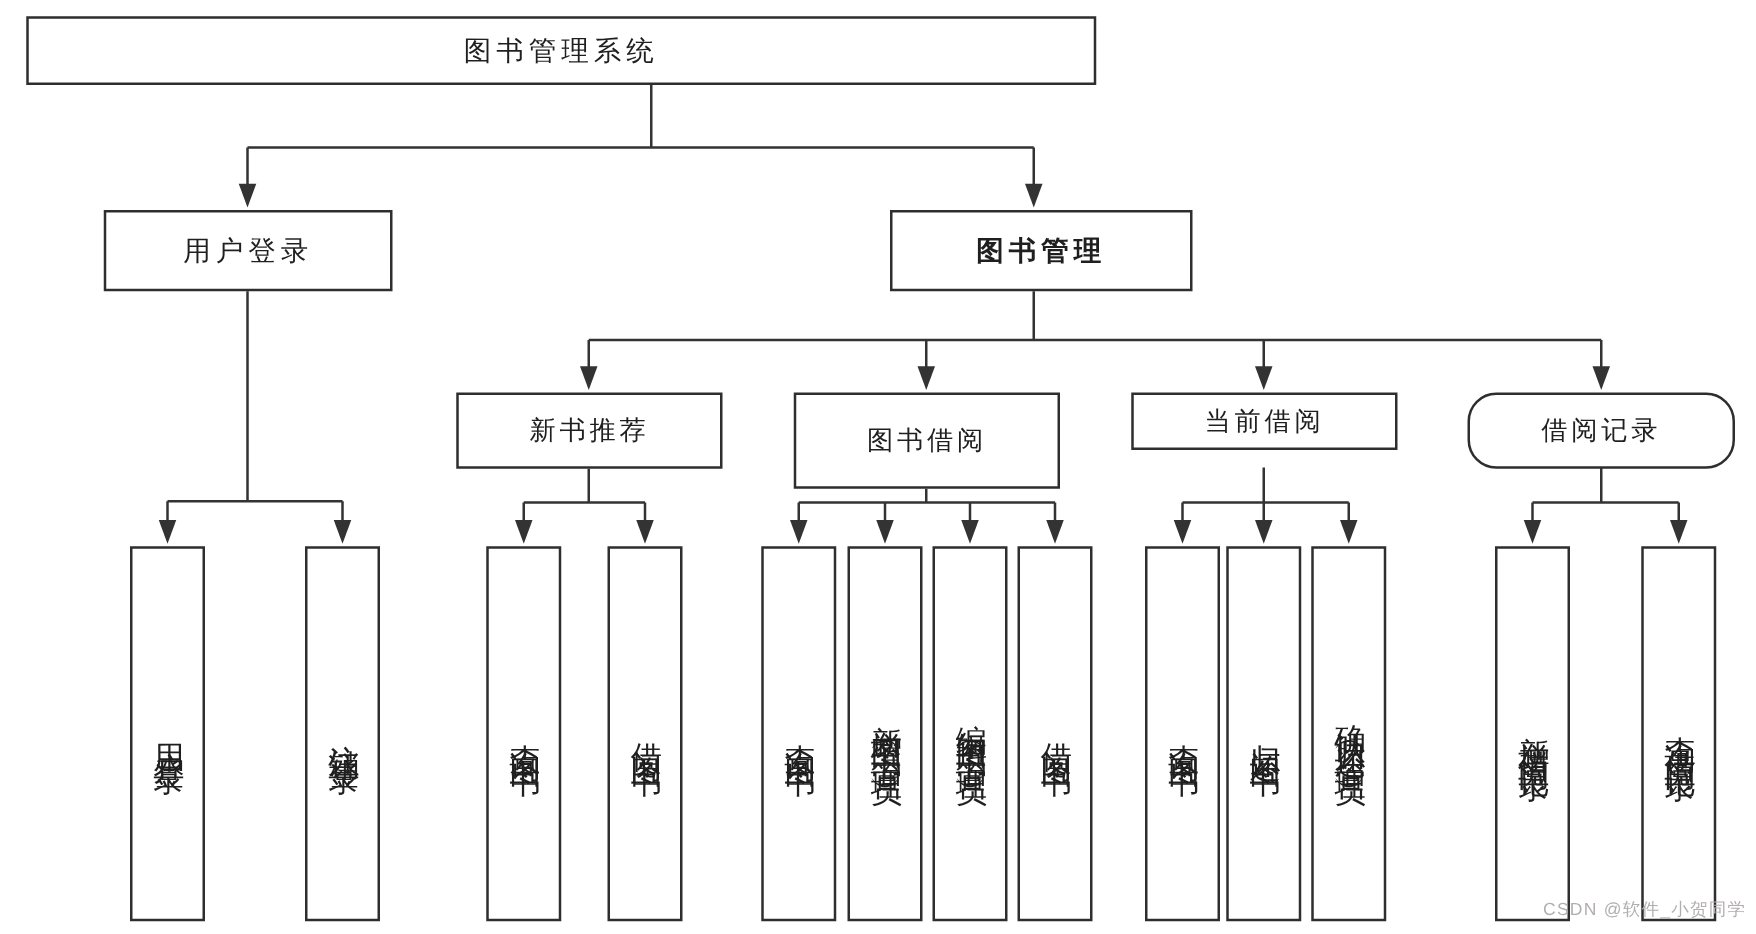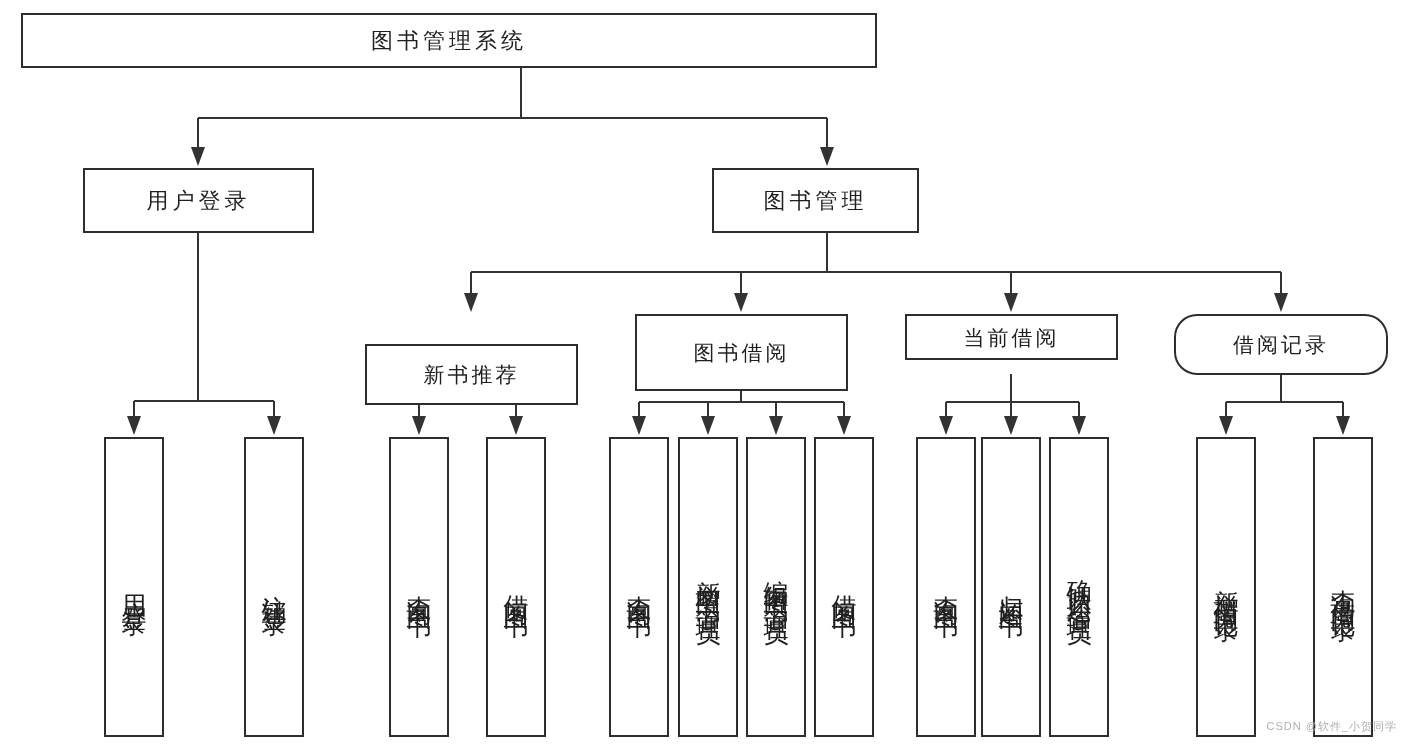--- a/index.html
+++ b/index.html
@@ -32,21 +32,21 @@
   .node.h3{font-size:21px;letter-spacing:3px;}
   .node.v{
     writing-mode:vertical-rl;
     text-orientation:mixed;
     font-size:25px;
     letter-spacing:6px;
   }
   .watermark{
     position:absolute;z-index:3;
     right:8px;top:719px;
-    font-size:11px;letter-spacing:1px;
+    font-size:14px;letter-spacing:1px;
     color:var(--watermark);
   }
 </style>
 </head>
 <body>
 
 <div class="canvas">
 
   <svg class="connectors" width="1405" height="747" viewBox="0 0 1405 747" xmlns="http://www.w3.org/2000/svg">
 
@@ -94,23 +94,23 @@
     <g>
       <path class="cl" d="M1281 374 V402 M1226 402 H1343 M1226 402 V419 M1343 402 V419"></path>
       <polygon class="ah" points="1219,416 1233,416 1226,435"></polygon>
       <polygon class="ah" points="1336,416 1350,416 1343,435"></polygon>
     </g>
   </svg>
 
   <div class="node h1" style="left:21px;top:13px;width:856px;height:55px;">图书管理系统</div>
 
   <div class="node h2" style="left:83px;top:168px;width:231px;height:65px;">用户登录</div>
-  <div class="node h2" style="left:712px;top:168px;width:207px;height:65px;">图书管理</div>
+  <div class="node h2" style="left:712px;top:168px;width:242px;height:65px;font-weight:bold;">图书管理</div>
 
-  <div class="node h3" style="left:365px;top:314px;width:213px;height:61px;margin-top:30px;">新书推荐</div>
+  <div class="node h3" style="left:365px;top:314px;width:213px;height:61px;">新书推荐</div>
   <div class="node h3" style="left:635px;top:314px;width:213px;height:77px;">图书借阅</div>
   <div class="node h3" style="left:905px;top:314px;width:213px;height:46px;">当前借阅</div>
   <div class="node h3" style="left:1174px;top:314px;width:214px;height:61px;border-radius:23px;">借阅记录</div>
 
   <div class="node v" style="left:104px;top:437px;width:60px;height:300px;">用户登录</div>
   <div class="node v" style="left:244px;top:437px;width:60px;height:300px;">注销登录</div>
 
   <div class="node v" style="left:389px;top:437px;width:60px;height:300px;">查询图书</div>
   <div class="node v" style="left:486px;top:437px;width:60px;height:300px;">借阅图书</div>
 

